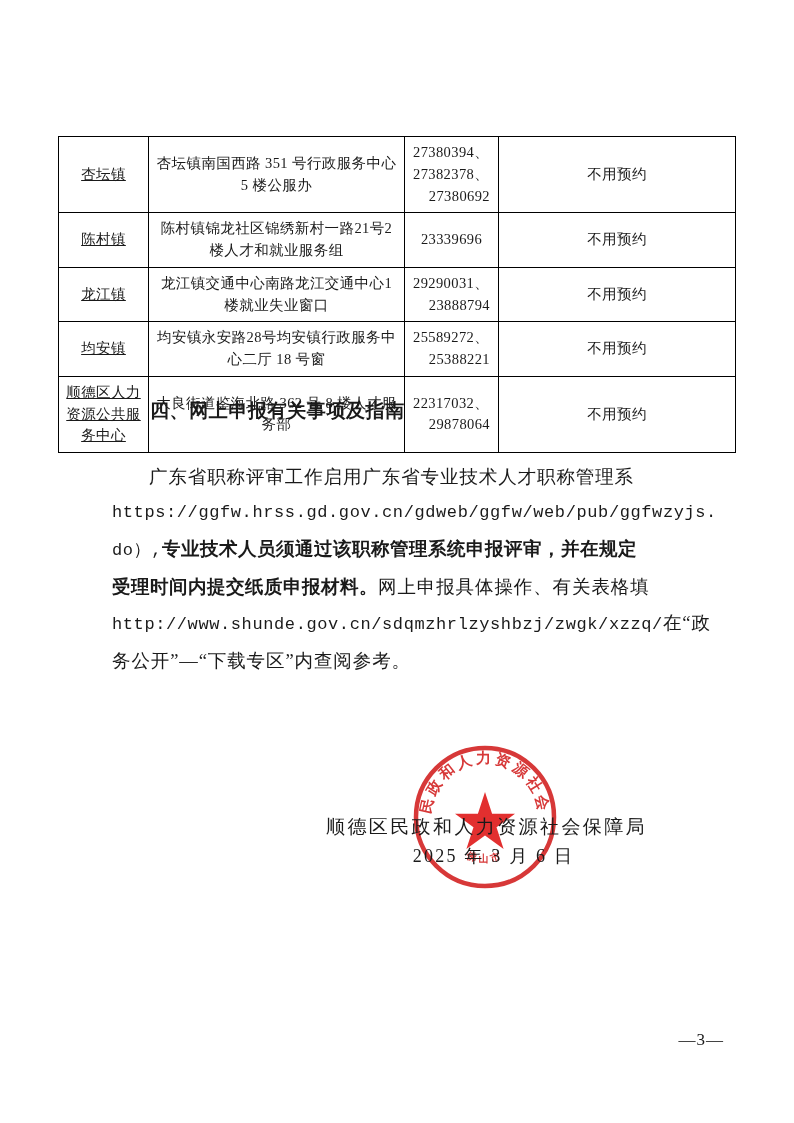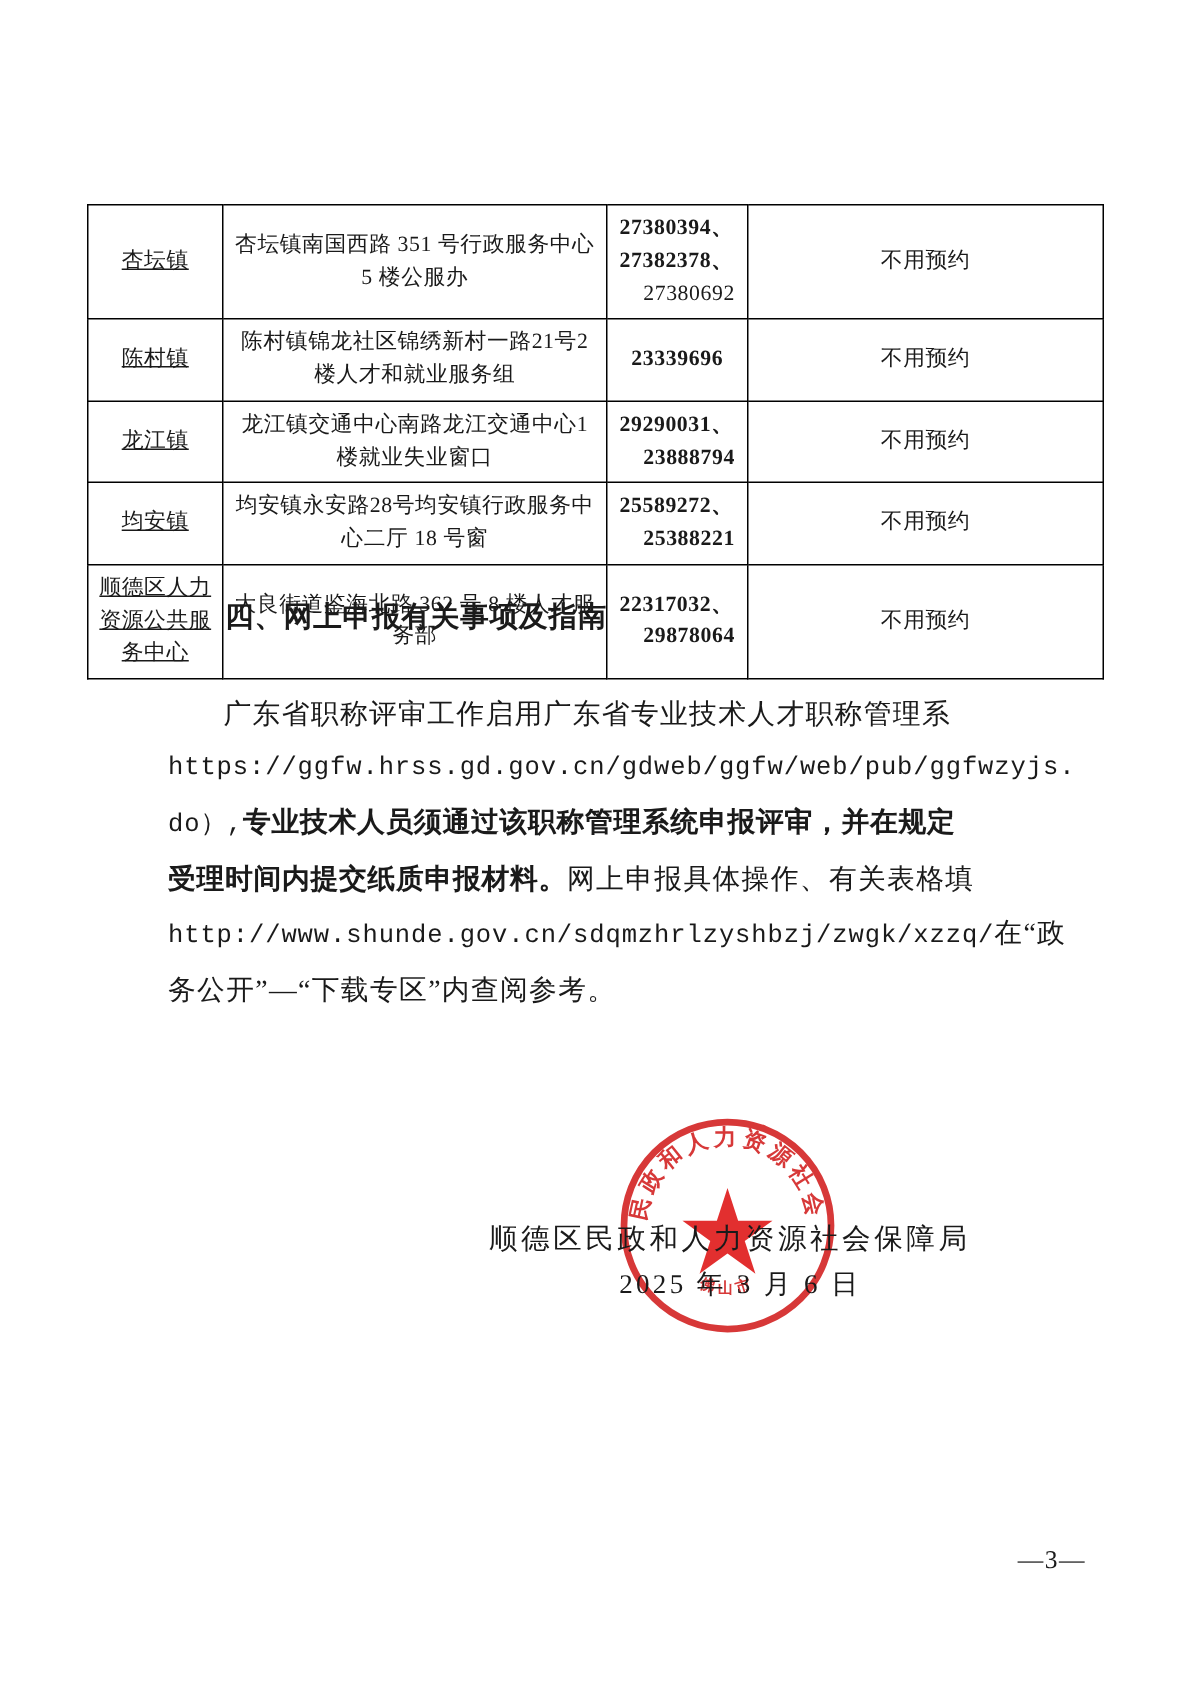--- a/index.html
+++ b/index.html
@@ -45,21 +45,21 @@
   }
   .col-org   { width: 90px; }
   .col-addr  { width: 256px; }
   .col-phone { width: 94px; }
   .col-appt  { width: 237px; }
 
   .cell-addr  { font-size: 14.5px; letter-spacing: 0.2px; }
   .cell-phone { font-size: 14px; letter-spacing: 0.3px; }
   .cell-phone .ln { display: block; white-space: nowrap; }
   .cell-phone .ln:nth-child(1),
-  .cell-phone .ln:nth-child(2) { text-align: left; padding-left: 4px; font-weight: bold;}
+  .cell-phone .ln:nth-child(2) { text-align: left; padding-left: 4px;}
   .cell-phone .ln:last-child   { text-align: right; padding-right: 4px;}
   .cell-org { font-size: 14.5px; letter-spacing: 0.5px; text-decoration: underline; }
 
   
   .heading {
     position: absolute;
     left: 150px;
     top: 398px;
     font-size: 19px;
     font-weight: bold;

